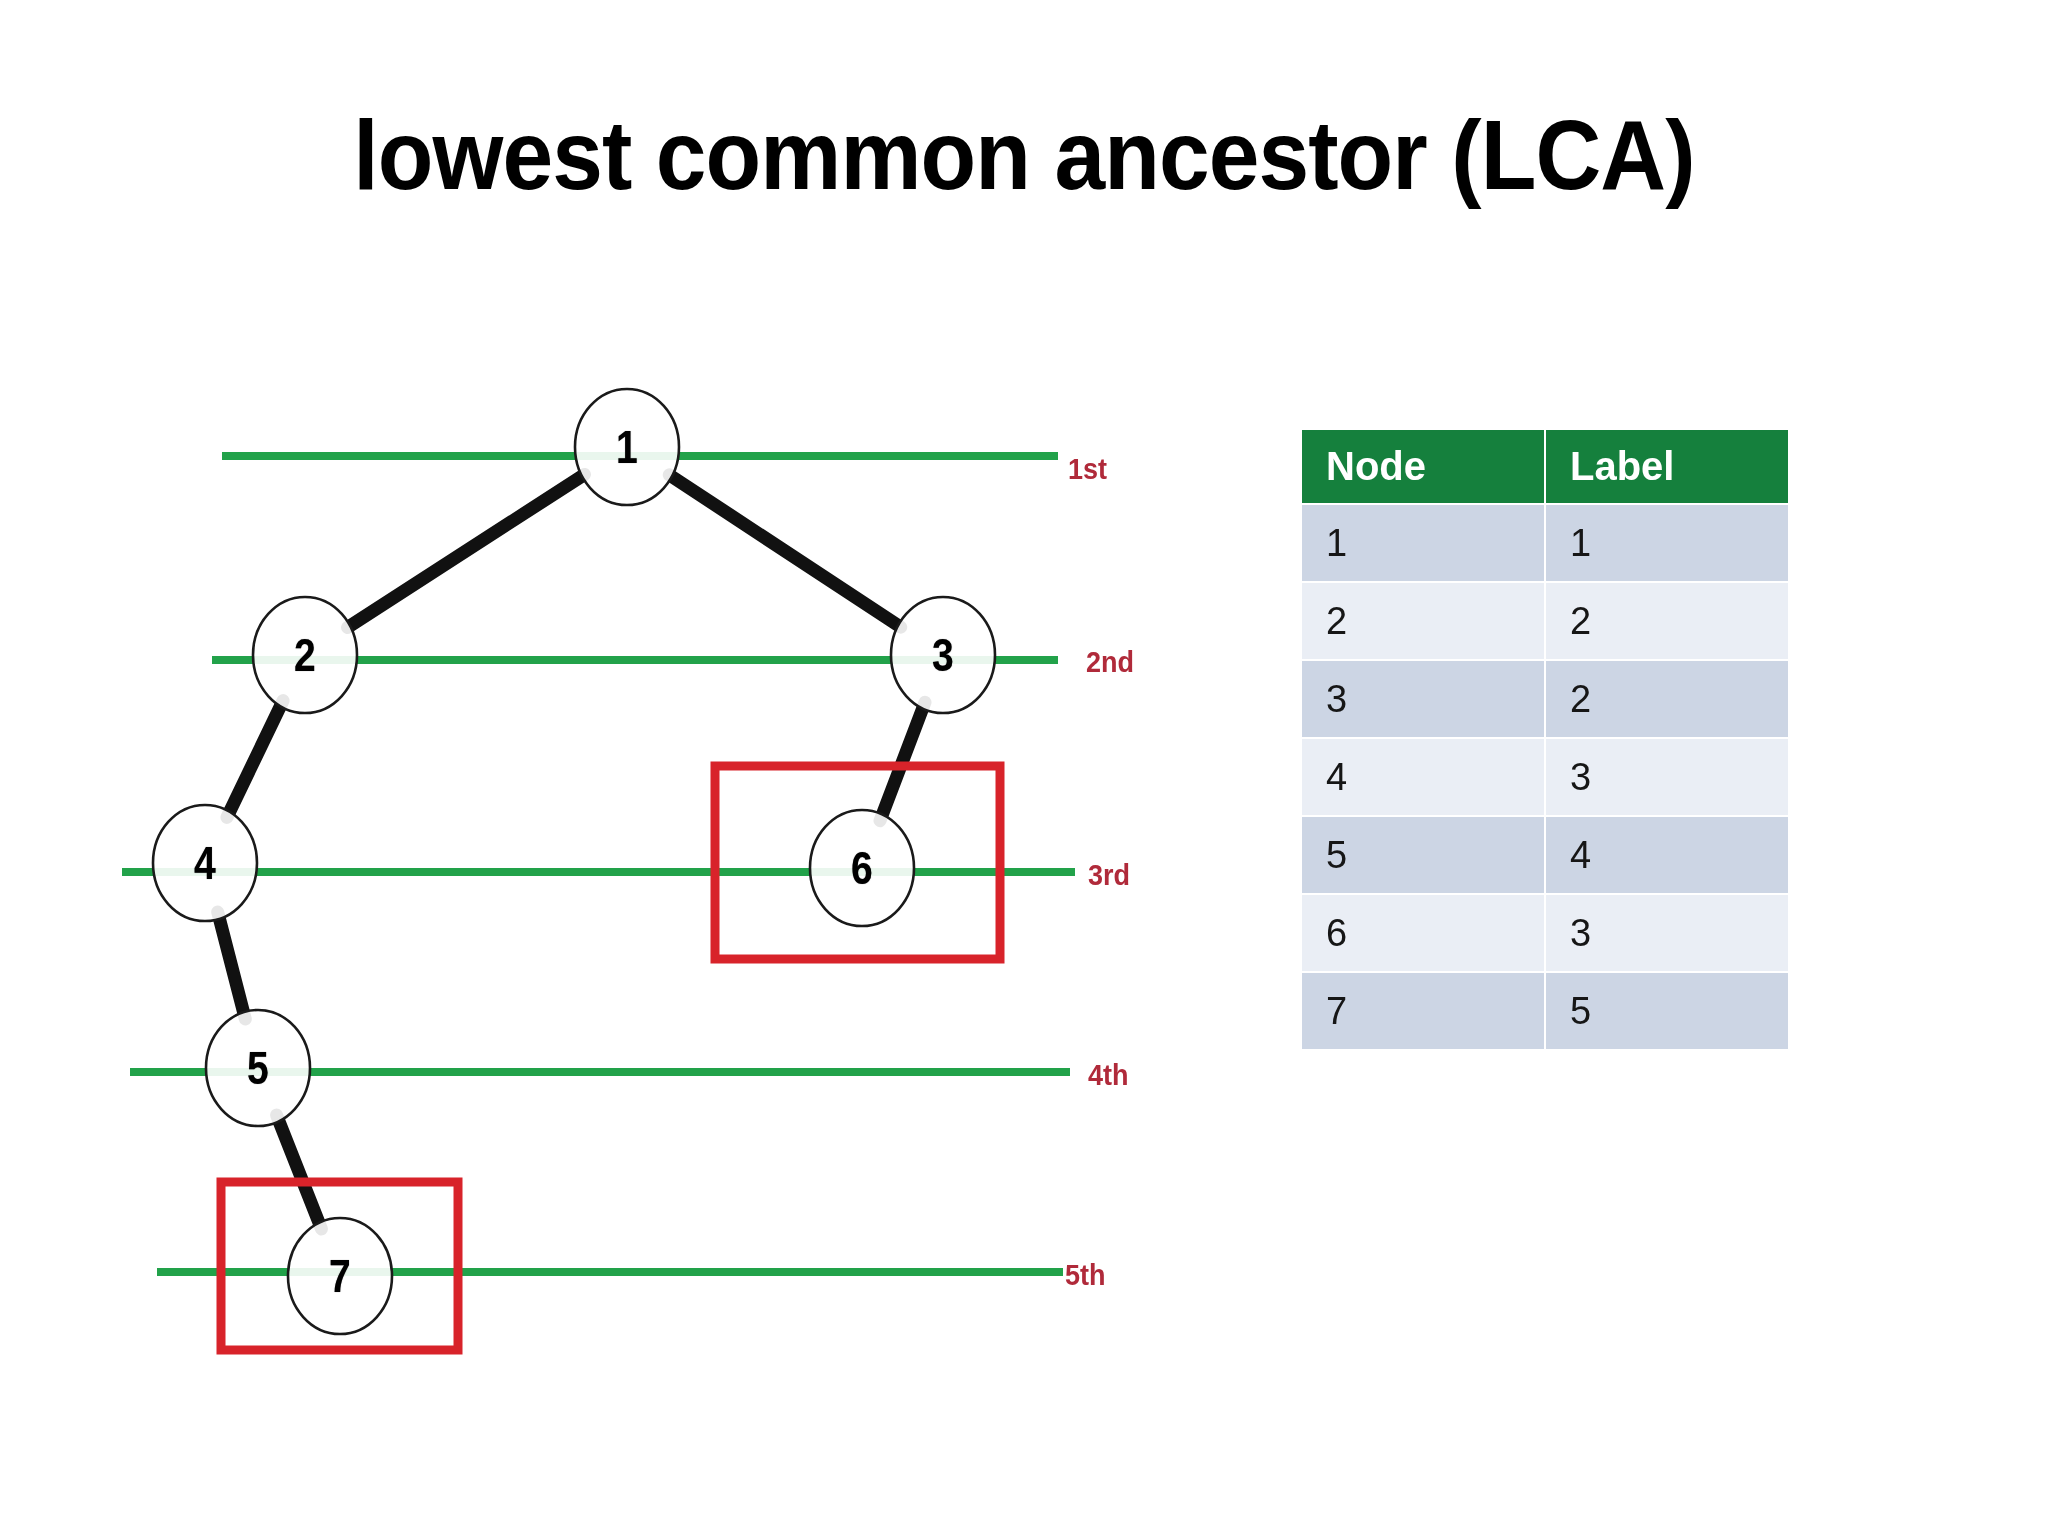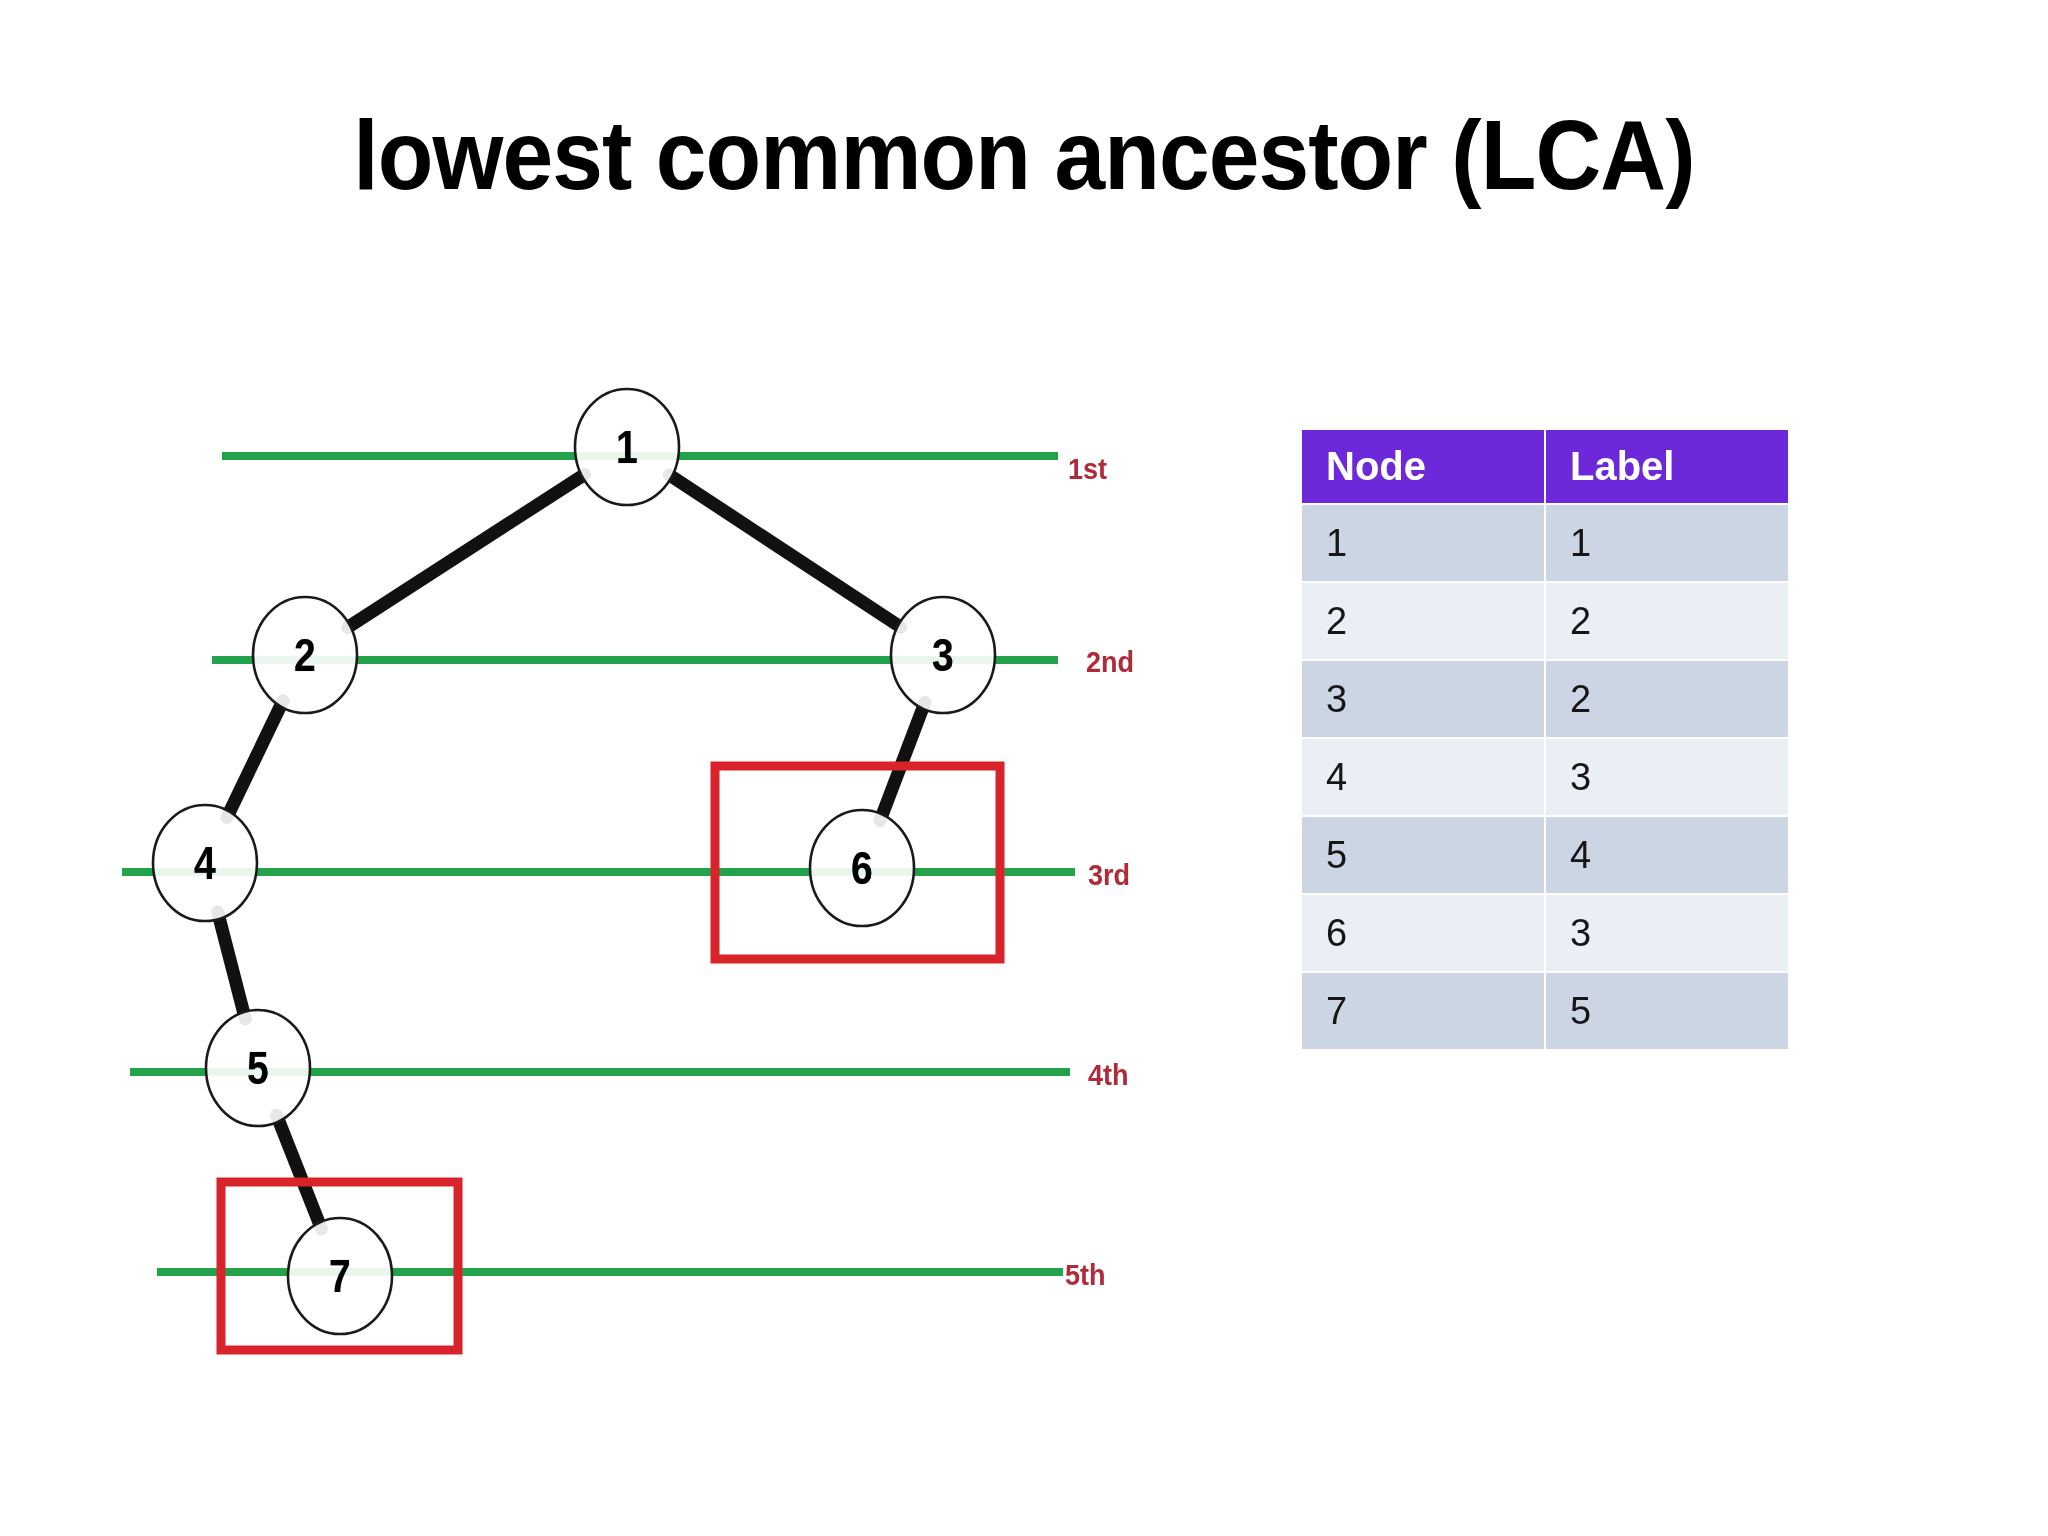--- a/index.html
+++ b/index.html
@@ -80,21 +80,21 @@
   #node-label-table {
     position: absolute;
     left: 1300px;
     top: 428px;
     width: 490px;
     border-collapse: separate;
     border-spacing: 2px;
     font-family: "Liberation Sans", sans-serif;
   }
   #node-label-table th {
-    background: #6d28d9;
+    background: #15803d;
     color: #ffffff;
     font-size: 40px;
     font-weight: bold;
     text-align: left;
     padding: 14px 0 14px 24px;
     height: 44px;
     border: none;
   }
   #node-label-table td {
     font-size: 38px;

